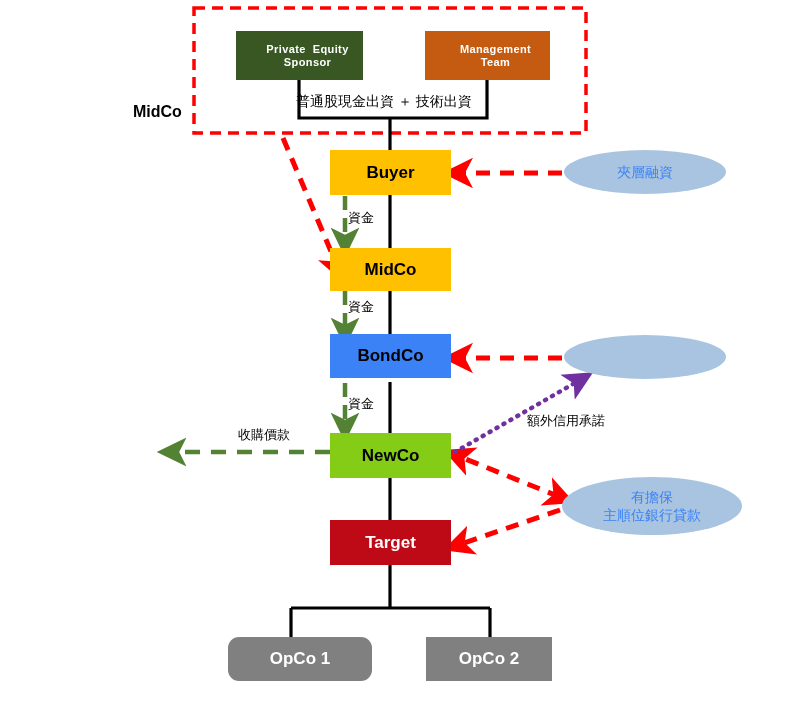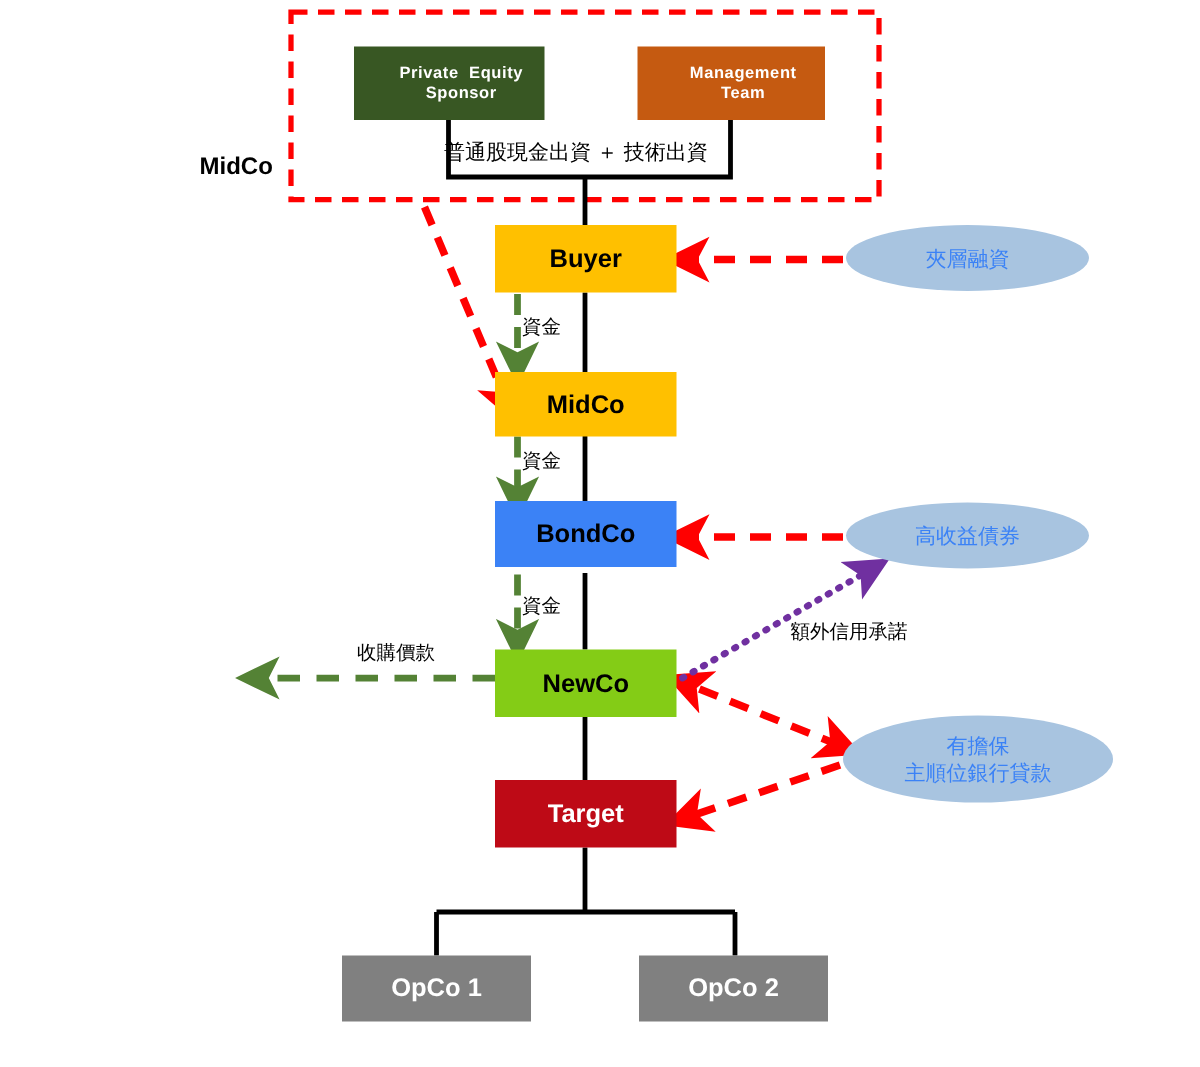--- a/index.html
+++ b/index.html
@@ -101,31 +101,30 @@
 
   <div class="box chain-box" style="left:330px;top:433px;width:121px;height:45px;background:#84cc16;">
     <span class="box-label">NewCo</span>
   </div>
 
   <div class="box dark-box" style="left:330px;top:520px;width:121px;height:45px;background:#BE0A16;">
     <span class="box-label">Target</span>
   </div>
 
 
-  <div class="box dark-box" style="left:228px;top:637px;width:126px;height:44px;background:#808080;">
+  <div class="box dark-box" style="left:228px;top:637px;width:144px;height:44px;background:#808080;border-radius:11px;">
     <span class="box-label">OpCo 1</span>
   </div>
 
   <div class="box dark-box" style="left:426px;top:637px;width:126px;height:44px;background:#808080;">
     <span class="box-label">OpCo 2</span>
   </div>
 
   <div class="ellipse-label" style="left:565px;top:150px;width:160px;height:44px;">夾層融資</div>
 
-  <div class="ellipse-label" style="left:565px;top:335px;width:160px;height:44px;">高收益債券</div>
 
   <div class="ellipse-label" style="left:562px;top:477px;width:180px;height:58px;">有擔保<br>主順位銀行貸款</div>
 
 
   <div class="edge-label" style="left:348px;top:210px;">資金</div>
 
   <div class="edge-label" style="left:348px;top:299px;">資金</div>
 
   <div class="edge-label" style="left:348px;top:396px;">資金</div>
 

